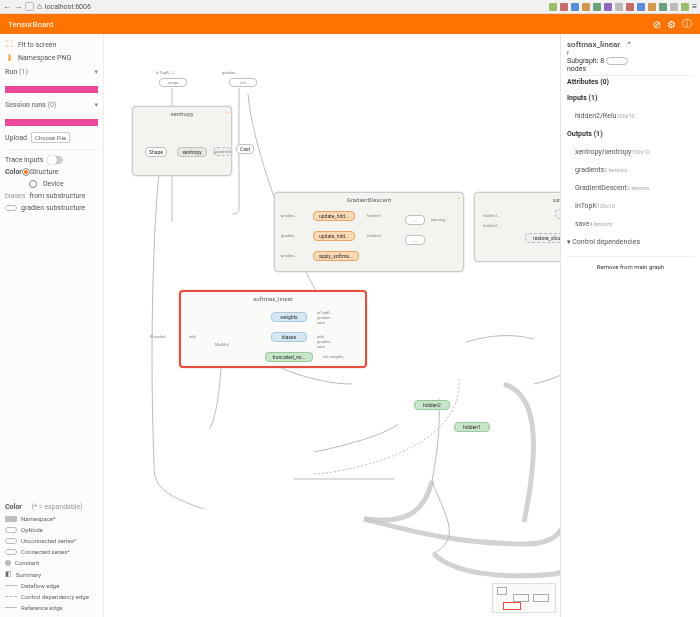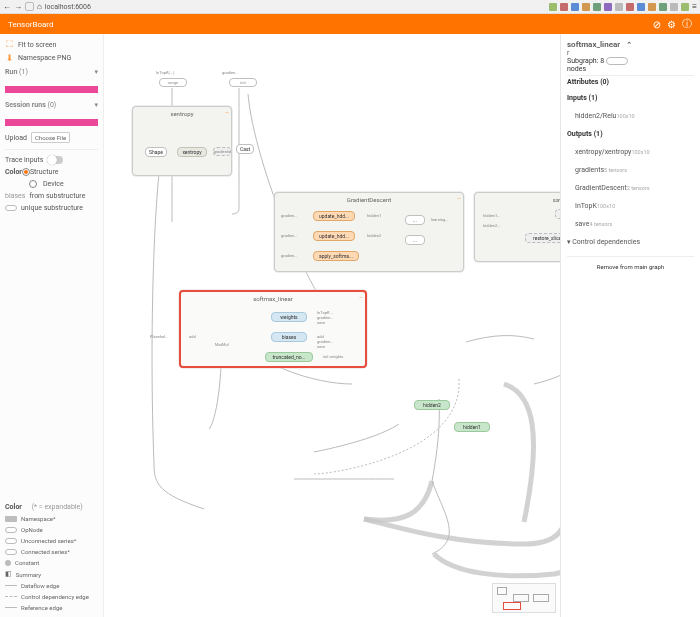--- a/index.html
+++ b/index.html
@@ -135,21 +135,21 @@
     <div class="sb-row" style="gap:6px;padding-left:24px">
       <span class="radio"></span>
       <span>Device</span>
     </div>
     <div class="sb-row">
       <span style="color:#999">biases</span>
       <span>from substructure</span>
     </div>
     <div class="sb-row">
       <span class="lg-sw out"></span>
-      <span>unique substructure</span>
+      <span>gradien substructure</span>
     </div>
 
     <div style="flex:1"></div>
 
     <div class="sb-row">
       <b>Color</b>&nbsp;<span style="color:#999">(* = expandable)</span>
     </div>
     <div class="lg-item">
         <span class="lg-sw box"></span>
         <span>Namespace*</span>

